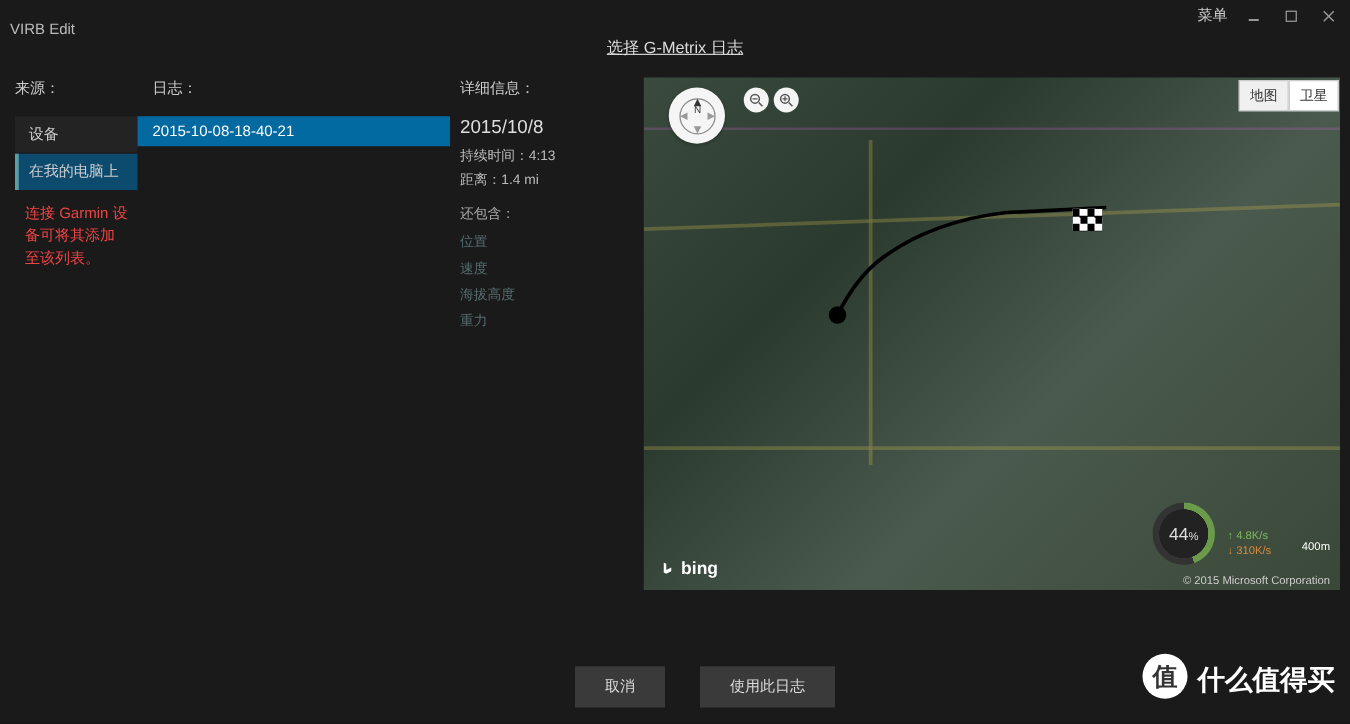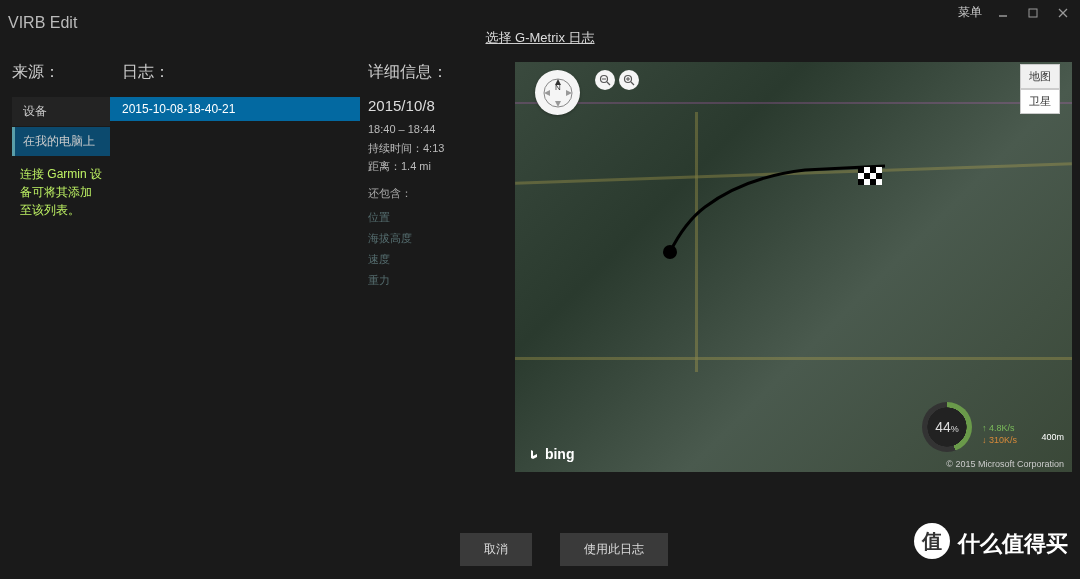--- a/index.html
+++ b/index.html
@@ -1,55 +1,55 @@
 <!DOCTYPE html>
 <html><head>
   <meta charset="utf-8">
   <style>
     * { margin: 0; padding: 0; box-sizing: border-box; font-family: "Microsoft YaHei", Arial, sans-serif; }
     body { background: #1a1a1a; width: 1080px; height: 579px; overflow: hidden; color: #ccc; position: relative; }
     
     .titlebar { height: 25px; background: #1a1a1a; display: flex; align-items: center; padding: 0 8px; }
-    .titlebar-title { font-size: 16px; color: #bbb; margin-top: 20px; }
+    .titlebar-title { font-size: 12px; color: #bbb; margin-top: 20px; }
     .titlebar-right { margin-left: auto; display: flex; align-items: center; gap: 12px; }
     .titlebar-menu { font-size: 12px; color: #ccc; cursor: pointer; }
     .win-btn { width: 18px; height: 14px; display: flex; align-items: center; justify-content: center; cursor: pointer; }
     .win-btn svg { width: 10px; height: 10px; }
     
     .subtitle-bar { height: 25px; display: flex; align-items: center; justify-content: center; background: #1a1a1a; text-decoration: underline; }
     .subtitle { font-size: 13px; color: #ddd; }
     
     .content { display: flex; height: calc(100% - 50px - 60px); }
     
     .col-source { width: 110px; padding: 12px 0 0 12px; }
     .col-log { width: 250px; padding: 12px 0 0 0; }
     .col-details { width: 155px; padding: 12px 0 0 8px; }
     .col-map { flex: 1; padding: 12px 8px 0 0; position: relative; }
     
-    .col-header { font-size: 16px; color: #ccc; margin-bottom: 14px; }
+    .col-header { font-size: 12px; color: #ccc; margin-bottom: 14px; }
     
     .source-item { padding: 6px 8px; font-size: 12px; color: #ccc; cursor: pointer; background: #232323; margin-bottom: 1px; border-left: 3px solid transparent; }
     .source-item.selected { background: #0c4a6e; border-left: 3px solid #5a9ea8; }
-    .source-help { font-size: 12px; color: #bef264; line-height: 1.5; padding: 8px; }
+    .source-help { font-size: 12px; color: #ef4444; line-height: 1.5; padding: 8px; }
     
     .log-item { padding: 5px 12px; font-size: 12px; background: #0369a1; color: #fff; cursor: pointer; }
     
     .detail-date { font-size: 15px; color: #ddd; margin-bottom: 6px; }
     .detail-line { font-size: 11px; color: #bbb; line-height: 1.7; }
     .detail-sub { font-size: 11px; color: #aaa; margin-top: 10px; margin-bottom: 6px; }
     .detail-field { font-size: 11px; color: #556d6f; line-height: 1.9; cursor: pointer; }
     
     .map-container { position: relative; width: 100%; height: 410px; background: linear-gradient(135deg, #3a4a3e 0%, #2a3a2e 30%, #4a5a4e 60%, #3a4838 100%); overflow: hidden; }
     
     .compass { position: absolute; top: 8px; left: 20px; width: 45px; height: 45px; background: #f5f5f5; border-radius: 50%; display: flex; align-items: center; justify-content: center; box-shadow: 0 1px 3px rgba(0,0,0,0.3); cursor: pointer; }
     
     .map-zoom-btns { position: absolute; top: 8px; left: 80px; display: flex; gap: 4px; }
     .zoom-circle { width: 20px; height: 20px; background: #f5f5f5; border-radius: 50%; display: flex; align-items: center; justify-content: center; cursor: pointer; font-size: 13px; color: #555; }
     
-    .map-type-btns { position: absolute; top: 2px; right: 12px; display: flex; flex-direction: column; }
+    .map-type-btns { position: absolute; top: 2px; right: 1px; display: flex; }
     .map-type-btn { padding: 4px 8px; font-size: 11px; background: #f0f0f0; color: #333; cursor: pointer; border: 1px solid #ccc; }
     .map-type-btn.active { background: #fff; }
     
     .bing-logo { position: absolute; bottom: 10px; left: 12px; font-size: 14px; color: #fff; font-weight: bold; }
     .map-copyright { position: absolute; bottom: 3px; right: 8px; font-size: 9px; color: #ccc; }
     
     .track-path { position: absolute; top: 100px; left: 140px; }
     .track-end { position: absolute; top: 105px; right: 190px; width: 24px; height: 18px; background: repeating-conic-gradient(#fff 0% 25%, #000 0% 50%) 0 0/12px 12px; }
     
     .map-terrain { position: absolute; inset: 0; opacity: 0.5; }
@@ -104,27 +104,26 @@
   </div>
 
   <div class="col-log">
     <div class="col-header" style="padding-left:12px">日志：</div>
     <div class="log-item">2015-10-08-18-40-21</div>
   </div>
 
   <div class="col-details">
     <div class="col-header">详细信息：</div>
     <div class="detail-date">2015/10/8</div>
-    <div class="detail-line">18:40 – 18:44</div>
     <div class="detail-line"><span>持续时间：</span><span>4:13</span></div>
     <div class="detail-line"><span>距离：</span><span>1.4 mi</span></div>
     <div class="detail-sub">还包含：</div>
     <div class="detail-field">位置</div>
+    <div class="detail-field">速度</div>
     <div class="detail-field">海拔高度</div>
-    <div class="detail-field">速度</div>
     <div class="detail-field">重力</div>
   </div>
 
   <div class="col-map">
     <div class="map-container">
       <div class="map-terrain">
         <div class="terrain-road" style="top:110px;left:0;width:100%;height:3px;transform:rotate(-2deg)"></div>
         <div class="terrain-road" style="top:295px;left:0;width:100%;height:3px"></div>
         <div class="terrain-road" style="top:50px;left:180px;width:3px;height:260px"></div>
         <div class="terrain-road" style="top:0;left:0;width:100%;height:2px;background:rgba(200,100,200,0.5);top:40px"></div>

